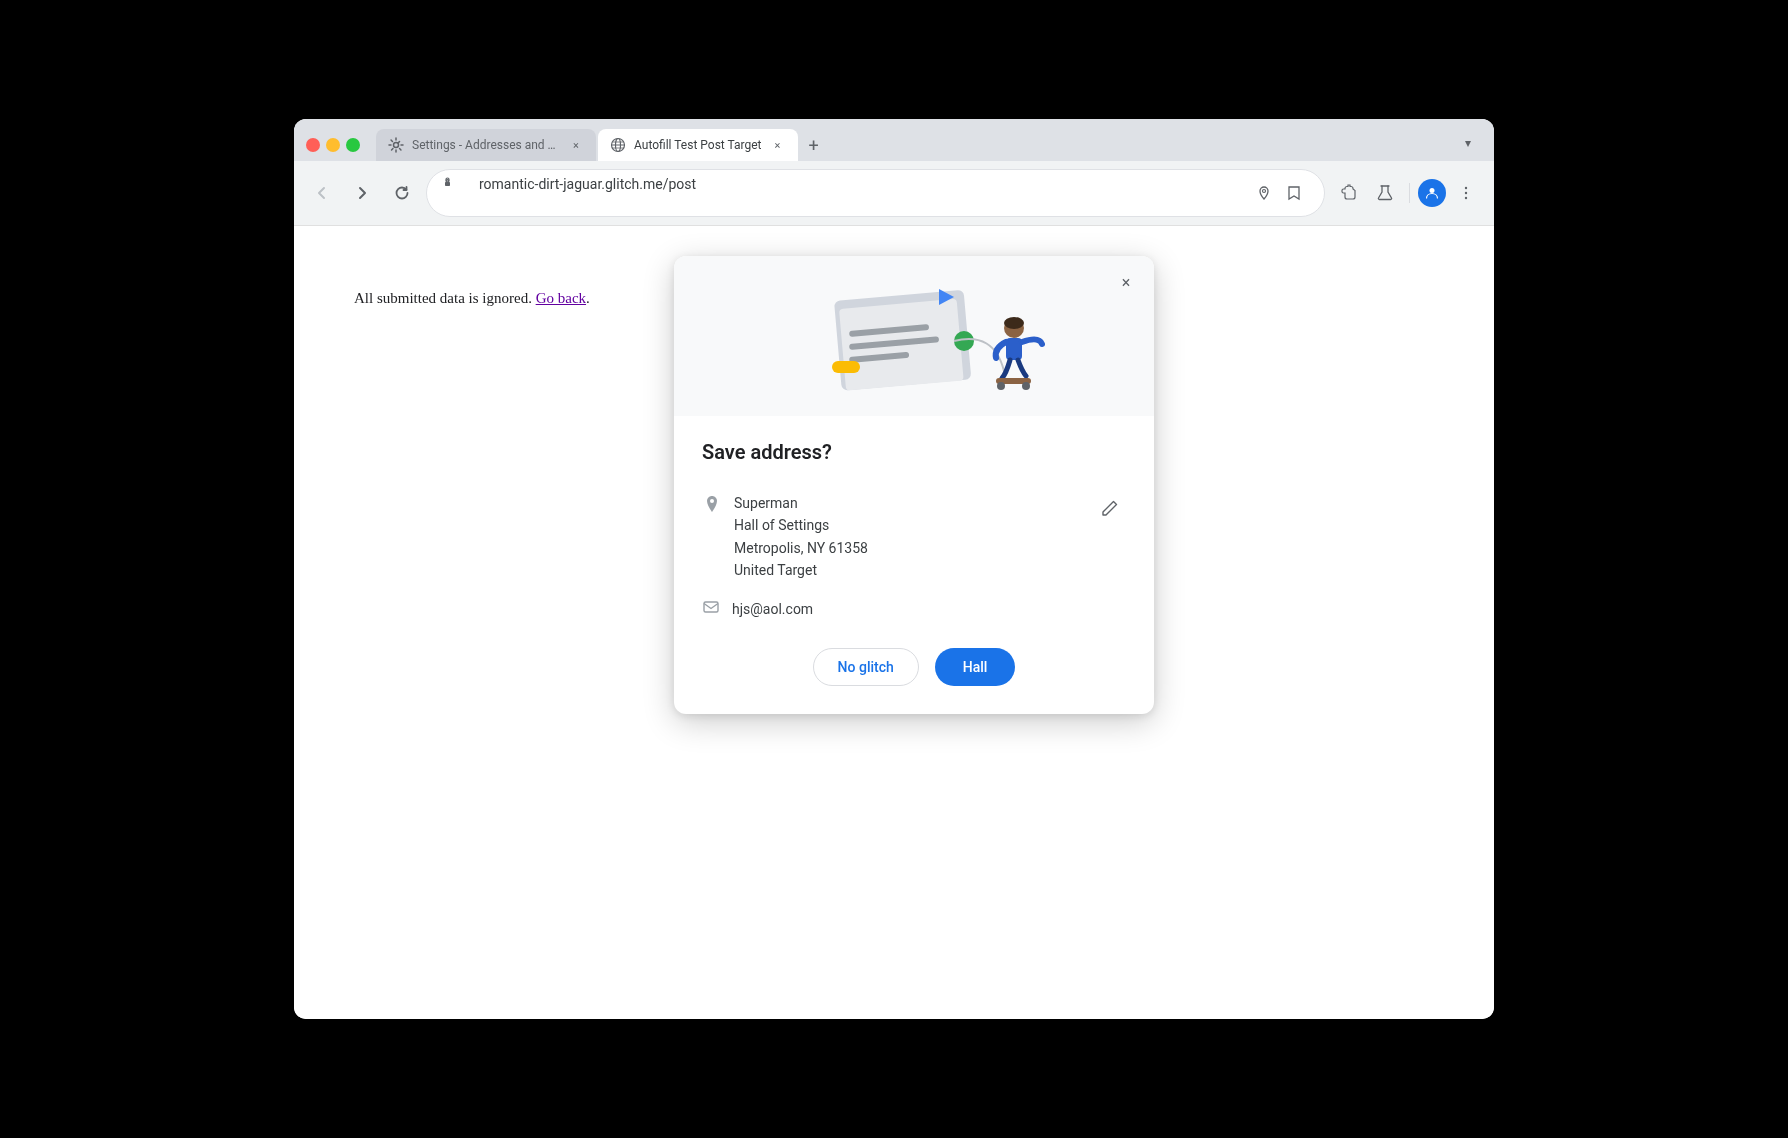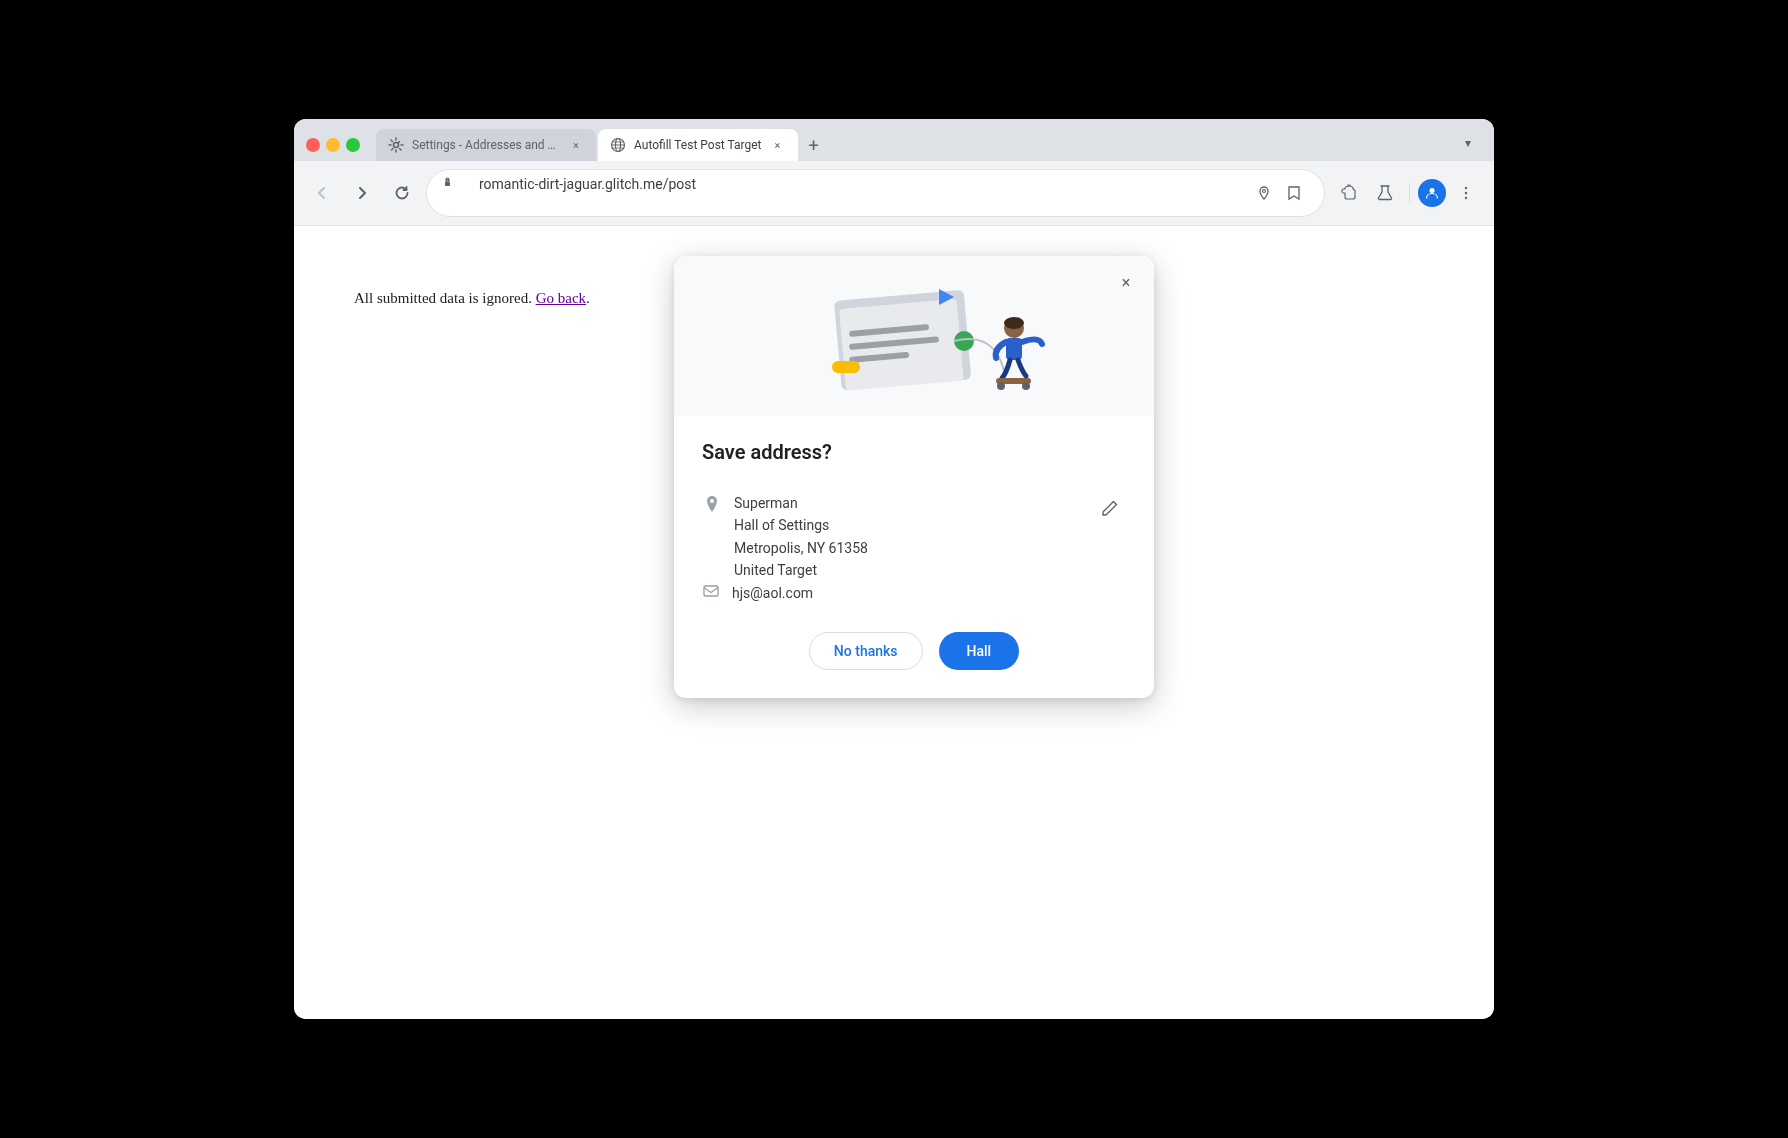--- a/index.html
+++ b/index.html
@@ -307,20 +307,21 @@
       font-size: 20px;
       font-weight: 600;
       color: #202124;
       margin-bottom: 28px;
     }
 
     .address-section {
       display: flex;
       align-items: flex-start;
       gap: 12px;
+      margin-bottom: 16px;
     }
 
     .address-icon-wrap {
       margin-top: 2px;
       color: #5f6368;
       font-size: 18px;
       flex-shrink: 0;
     }
 
     .address-details {
@@ -595,19 +596,19 @@
           <div class="email-icon-wrap">
             <svg width="18" height="18" viewBox="0 0 18 18" fill="none">
               <rect x="2" y="4" width="14" height="10" rx="1.5" stroke="#9aa0a6" stroke-width="1.4" fill="none"></rect>
               <path d="M2 5.5l7 5 7-5" stroke="#9aa0a6" stroke-width="1.4" fill="none"></path>
             </svg>
           </div>
           <span class="email-text">hjs@aol.com</span>
         </div>
 
         <div class="popup-actions">
-          <button class="btn-no-thanks">No thanks</button>
+          <button class="btn-no-thanks">No glitch</button>
           <button class="btn-save">Hall</button>
         </div>
       </div>
     </div>
   </div>
 </div>
 
 </body></html>

